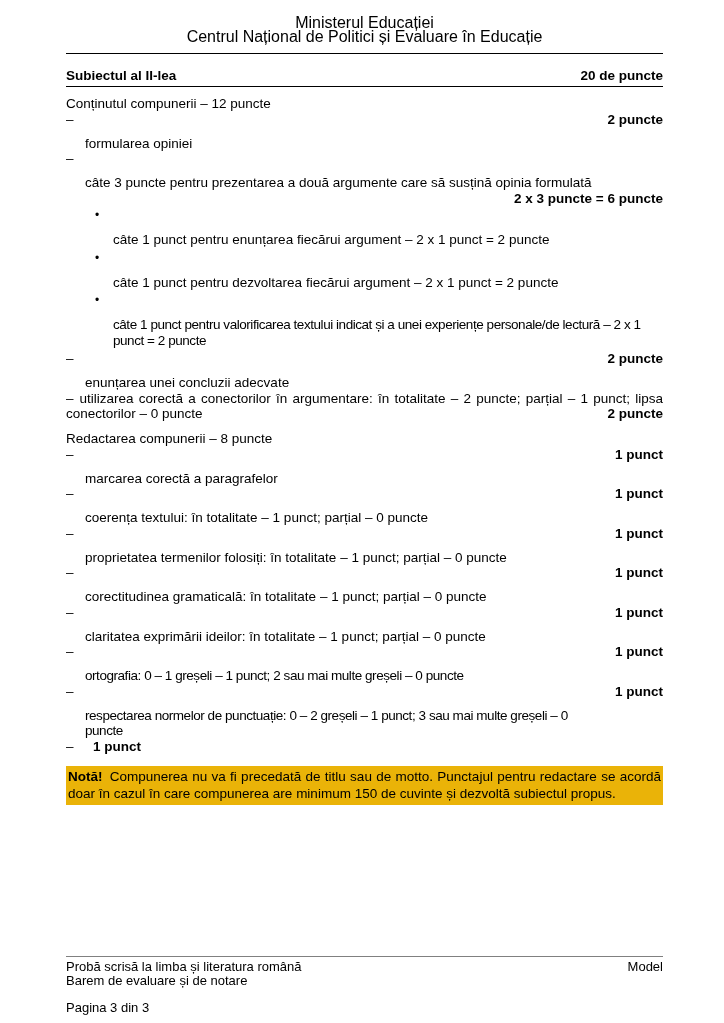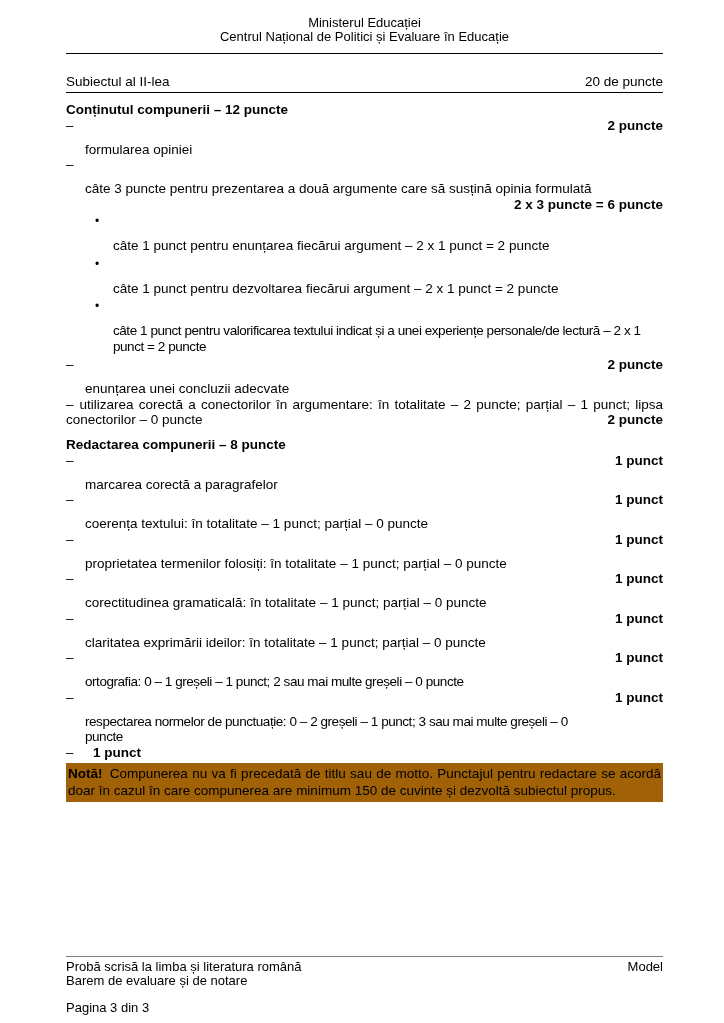--- a/index.html
+++ b/index.html
@@ -9,45 +9,45 @@
     background:#ffffff;
     color:#000;
     font-family:"Liberation Sans","DejaVu Sans",sans-serif;
     font-size:13.5px;
     line-height:15.5px;
     overflow:hidden;
     box-sizing:border-box;
     padding:16px 61px 0 66px;
   }
   .b{font-weight:bold;}
-  .doc-header{text-align:center;font-size:13px;line-height:14px;}
+  .doc-header{text-align:center;font-size:16px;line-height:14px;}
   .top-rule{border:none;border-top:1.5px solid #000;margin:9px 0 0 0;}
   .subject-row{
     display:flex;justify-content:space-between;
-    font-weight:normal;
-    margin-top:20px;padding-bottom:2px;
+    font-weight:bold;
+    margin-top:14px;padding-bottom:2px;
     border-bottom:1.5px solid #000;
   }
-  .section-heading{font-weight:bold;margin-top:8px;line-height:17px;}
+  .section-heading{font-weight:normal;margin-top:8px;line-height:17px;}
   .rows{margin:0;}
   .row{display:flex;align-items:flex-start;}
   .row .marker{flex:0 0 19px;}
   .row .text{flex:1 1 auto;margin-top:24px;}
   .row .pts{flex:0 0 auto;font-weight:bold;text-align:left;white-space:nowrap;padding-left:8px;}
   .row.right-only{justify-content:flex-end;font-weight:bold;text-align:center;}
   .bullet-group{margin:2px 0 1px 0;}
   .row.bullet{margin:0 0 3px 29px;}
   .row.bullet .marker{flex:0 0 18px;font-size:12px;}
   .cond{letter-spacing:-0.45px;}
   .row.flow{display:block;position:relative;text-align:justify;}
   .row.flow .marker{display:inline-block;margin-right:6px;}
   .row.flow .pts{position:absolute;right:0;bottom:0;font-weight:bold;}
   .note{
-    background:#a16207;
-    margin-top:3px;
+    background:#eab308;
+    margin-top:12px;
     padding:2px 2px 3px 2px;
     text-align:justify;
     line-height:17px;
   }
   .note .b{margin-right:3px;}
   .doc-footer{
     position:absolute;left:66px;right:61px;bottom:8px;
     font-size:13px;line-height:14px;
   }
   .footer-rule{border:none;border-top:1px solid #808080;margin:0 0 3px 0;}

